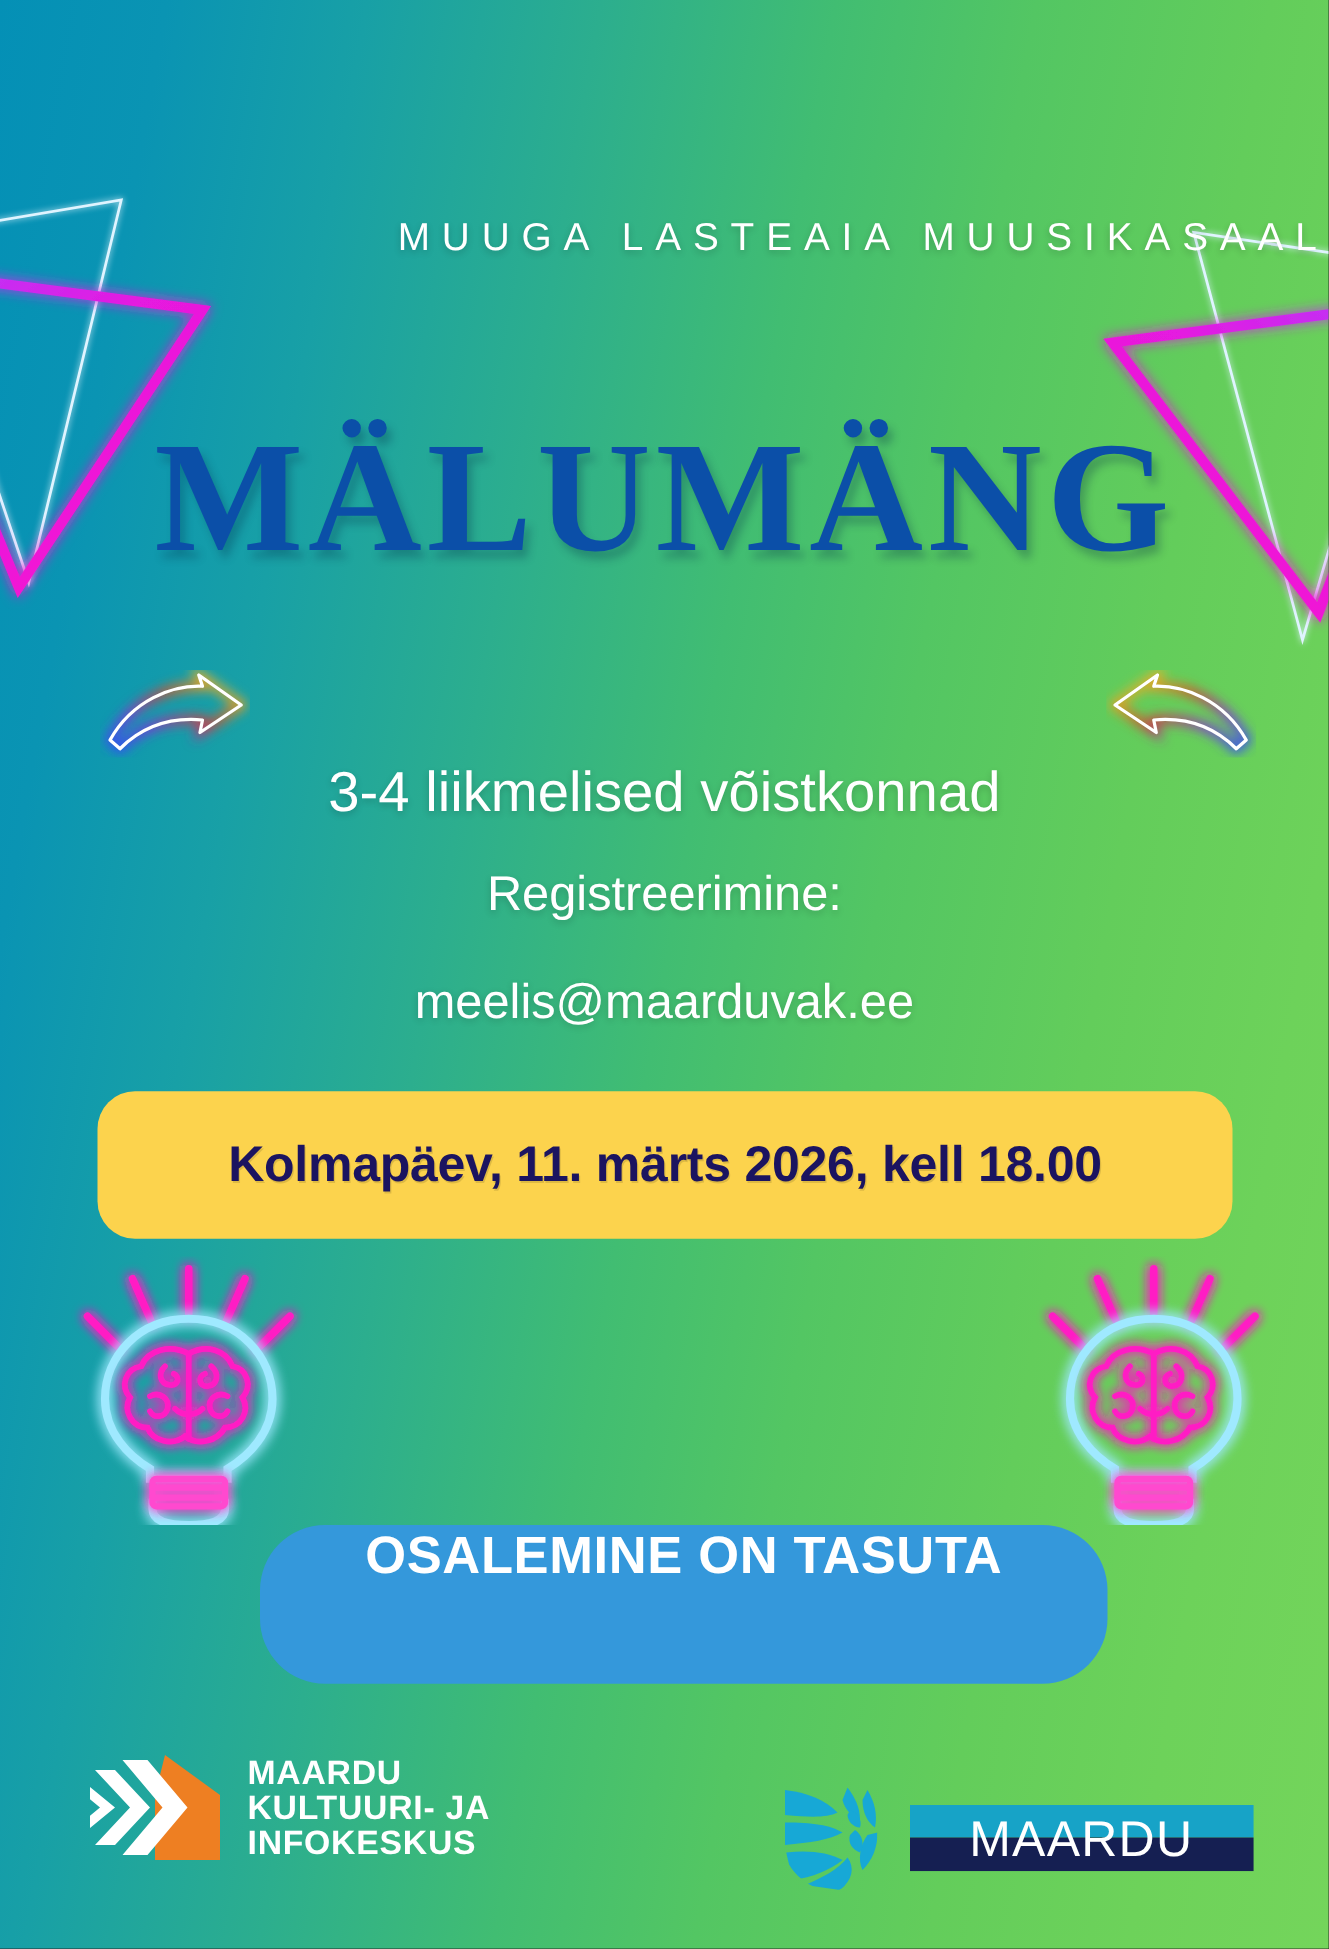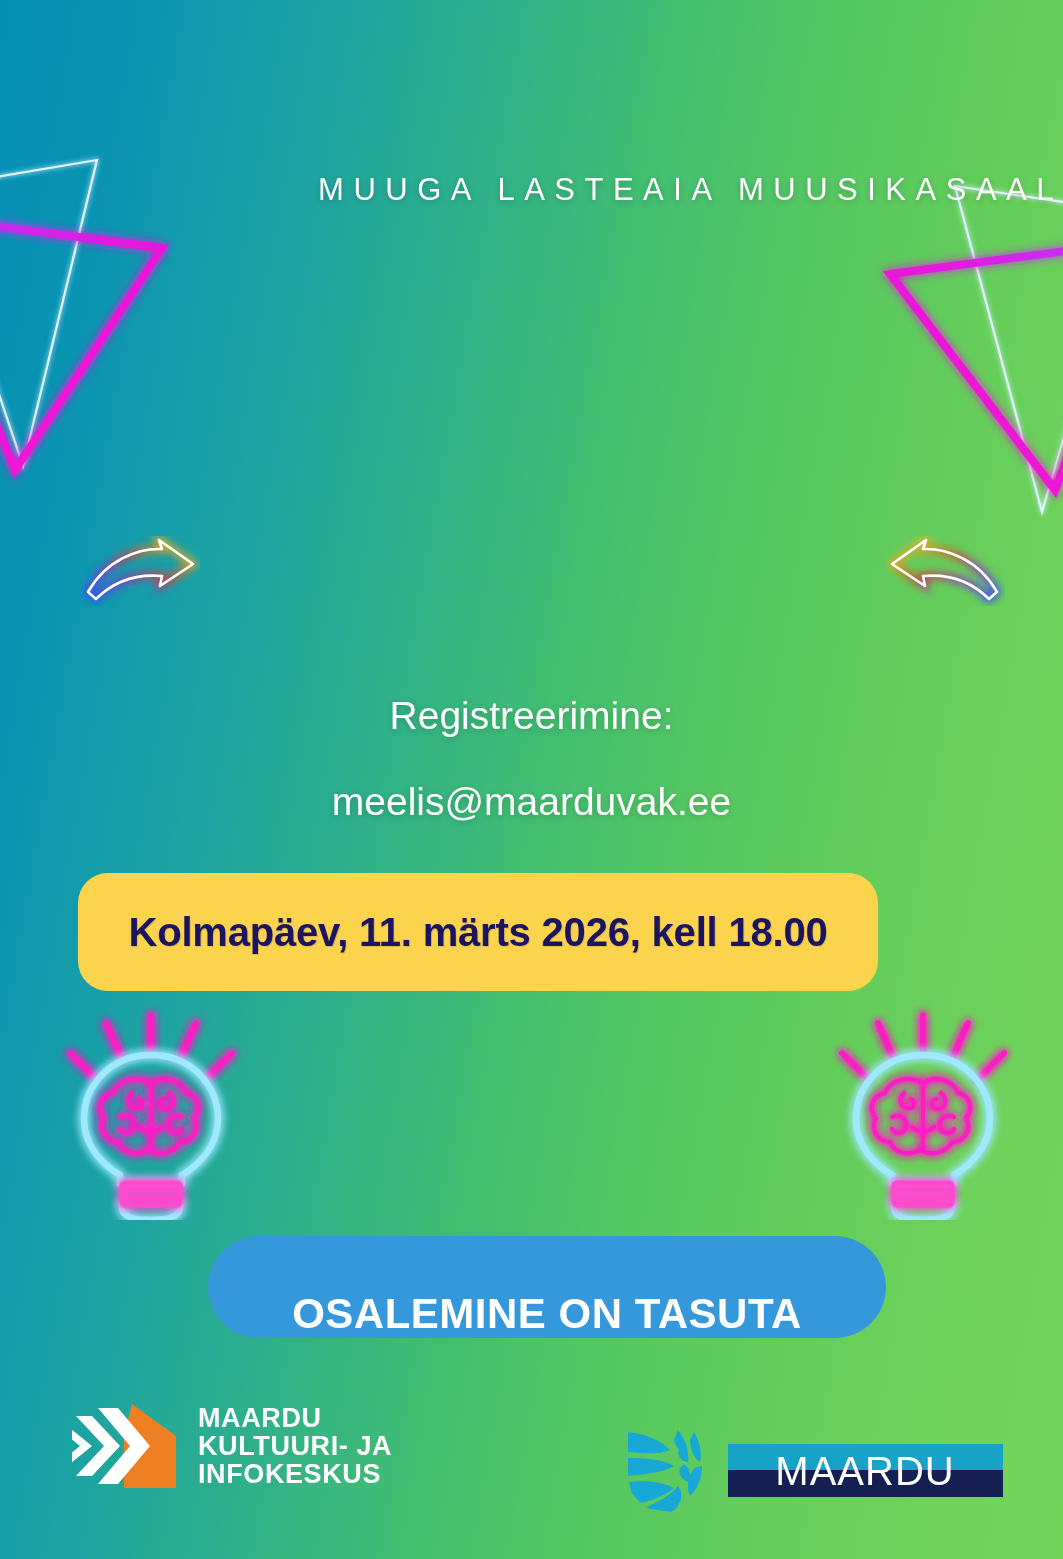--- a/index.html
+++ b/index.html
@@ -96,21 +96,21 @@
     text-shadow: 0 2px 6px rgba(0,0,0,0.18);
   }
   .reg-1 { top: 694px; }
   .reg-2 { top: 780px; }
 
   
   .date-banner {
     position: absolute;
     left: 78px;
     top: 873px;
-    width: 800px;
+    width: 908px;
     height: 118px;
     background: #fcd34d;
     border-radius: 30px;
     display: flex;
     align-items: center;
     justify-content: center;
   }
   .date-text {
     color: #1b1460;
     font-size: 40px;
@@ -128,27 +128,26 @@
   }
   .bulb.left  { left: 48px;  top: 1005px; }
   .bulb.right { left: 820px; top: 1005px; }
 
   
   .cta {
     position: absolute;
     left: 208px;
     top: 1220px;
     width: 678px;
-    height: 102px;
+    height: 127px;
     background: #3498db;
     border-radius: 52px;
     display: flex;
-    align-items: flex-end;
+    align-items: flex-start;
     justify-content: center;
-    margin-top: 16px;
   }
   .cta-text {
     color: #ffffff;
     font-size: 42px;
     font-weight: 700;
     letter-spacing: 0.5px;
   }
 
   
   .logo-mki {
@@ -239,20 +238,21 @@
       <path d="M 1130 212 L 955 186 L 1042 512 Z" fill="none" stroke="#dff4ff" stroke-width="2.2" filter="url(#glowWht)"></path>
     </g>
 
     <g>
       <path d="M 1150 240 L 890 274 L 1055 490 Z" fill="none" stroke="url(#magGradR)" stroke-width="8" filter="url(#glowMag)"></path>
     </g>
   </svg>
 
   <div class="eyebrow">MUUGA LASTEAIA MUUSIKASAAL</div>
 
+  <div class="title">MÄLUMÄNG</div>
 
   <svg class="arrow left" viewBox="0 0 120 70">
     <defs>
       <linearGradient id="arrGlow" x1="0" y1="1" x2="1" y2="0">
         <stop offset="0%" stop-color="#2b4dff"></stop>
         <stop offset="30%" stop-color="#8b2bd9"></stop>
         <stop offset="58%" stop-color="#d8452a"></stop>
         <stop offset="80%" stop-color="#e8a320"></stop>
         <stop offset="100%" stop-color="#d8f05a"></stop>
       </linearGradient>
@@ -266,20 +266,21 @@
              C 60 38 36 43 16 63 Z" fill="none" stroke="#ffffff" stroke-width="2.6" stroke-linejoin="round"></path>
   </svg>
 
   <svg class="arrow right" viewBox="0 0 120 70">
     <path d="M 8 56 C 26 24 58 12 82 13 L 79 4 L 113 28 L 80 50 L 82 40
              C 60 38 36 43 16 63 Z" fill="none" stroke="url(#arrGlow)" stroke-width="7" filter="url(#arrBlur)"></path>
     <path d="M 8 56 C 26 24 58 12 82 13 L 79 4 L 113 28 L 80 50 L 82 40
              C 60 38 36 43 16 63 Z" fill="none" stroke="#ffffff" stroke-width="2.6" stroke-linejoin="round"></path>
   </svg>
 
+  <div class="subtitle">3-4 liikmelised võistkonnad</div>
 
   <div class="reg-line reg-1">Registreerimine:</div>
 
   <div class="reg-line reg-2">meelis@maarduvak.ee</div>
 
   <div class="date-banner">
     <span class="date-text">Kolmapäev, 11. märts 2026, kell 18.00</span>
   </div>
 
   <svg class="bulb left" viewBox="0 0 205 215">

